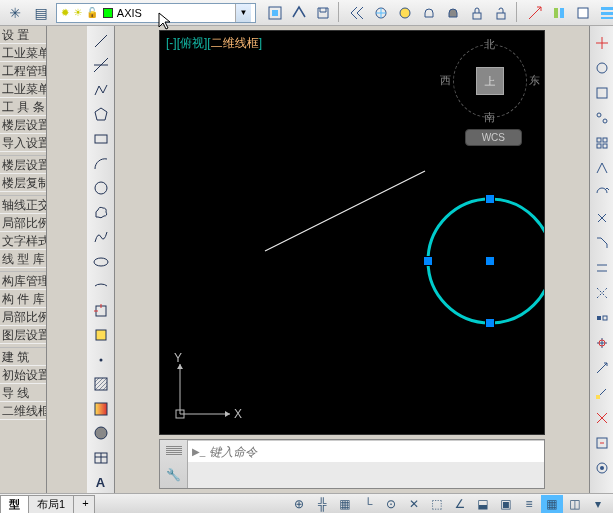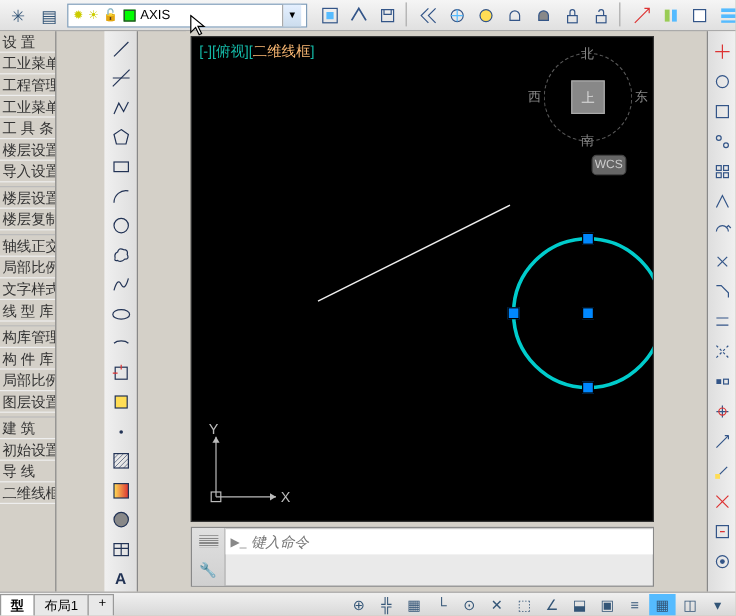--- a/index.html
+++ b/index.html
@@ -19,21 +19,21 @@
 .tool-btn { width: 24px; height: 22px; display: flex; align-items: center; justify-content: center; font-size: 14px; color: #235; border: 1px solid transparent; }
 .canvas-wrap { flex: 1; display: flex; flex-direction: column; background: #d4d0c8; }
 .canvas { flex: 1; background: #000; position: relative; margin: 4px; border: 1px solid #333; overflow: hidden; }
 .view-label { position: absolute; top: 4px; left: 6px; color: #ccc; font-size: 12px; }
 .view-label .b1 { color: #14b8a6; }
 .view-label .b2 { color: #fdba74; }
 .viewcube { position: absolute; top: 10px; right: 14px; width: 80px; height: 80px; }
 .vc-circle { width: 74px; height: 74px; border: 1px dashed #555; border-radius: 50%; position: absolute; top: 3px; left: 3px; }
 .vc-top { width: 28px; height: 28px; background: #888; border: 1px solid #aaa; position: absolute; top: 26px; left: 26px; display: flex; align-items: center; justify-content: center; color: #ddd; font-size: 11px; }
 .vc-dir { position: absolute; color: #888; font-size: 11px; }
-.wcs-badge { position: absolute; top: 98px; right: 22px; background: #666; color: #ccc; font-size: 10px; padding: 2px 2px; border-radius: 4px; border: 1px solid #444; }
+.wcs-badge { position: absolute; top: 98px; right: 22px; background: #666; color: #ccc; font-size: 10px; padding: 2px 16px; border-radius: 4px; border: 1px solid #444; }
 .circle-sel { position: absolute; top: 160px; left: 260px; width: 140px; height: 140px; }
 .circle-sel svg { width: 100%; height: 100%; }
 .grip { width: 10px; height: 10px; background: #08f; border: 1px solid #000; position: absolute; }
 .line-white { position: absolute; }
 .angle-green { position: absolute; }
 .ucs-icon { position: absolute; bottom: 10px; left: 10px; }
 .cmd-area { height: 50px; background: #eaeaea; margin: 0 4px 4px 4px; border: 1px solid #888; display: flex; }
 .cmd-left { width: 28px; background: linear-gradient(#e0e0e0,#d0d0d0); border-right: 1px solid #aaa; display: flex; flex-direction: column; align-items: center; justify-content: space-around; }
 .cmd-body { flex: 1; display: flex; flex-direction: column; }
 .cmd-history { flex: 1; background: #f2f2f2; padding: 3px 6px; font-size: 12px; color: #555; }

